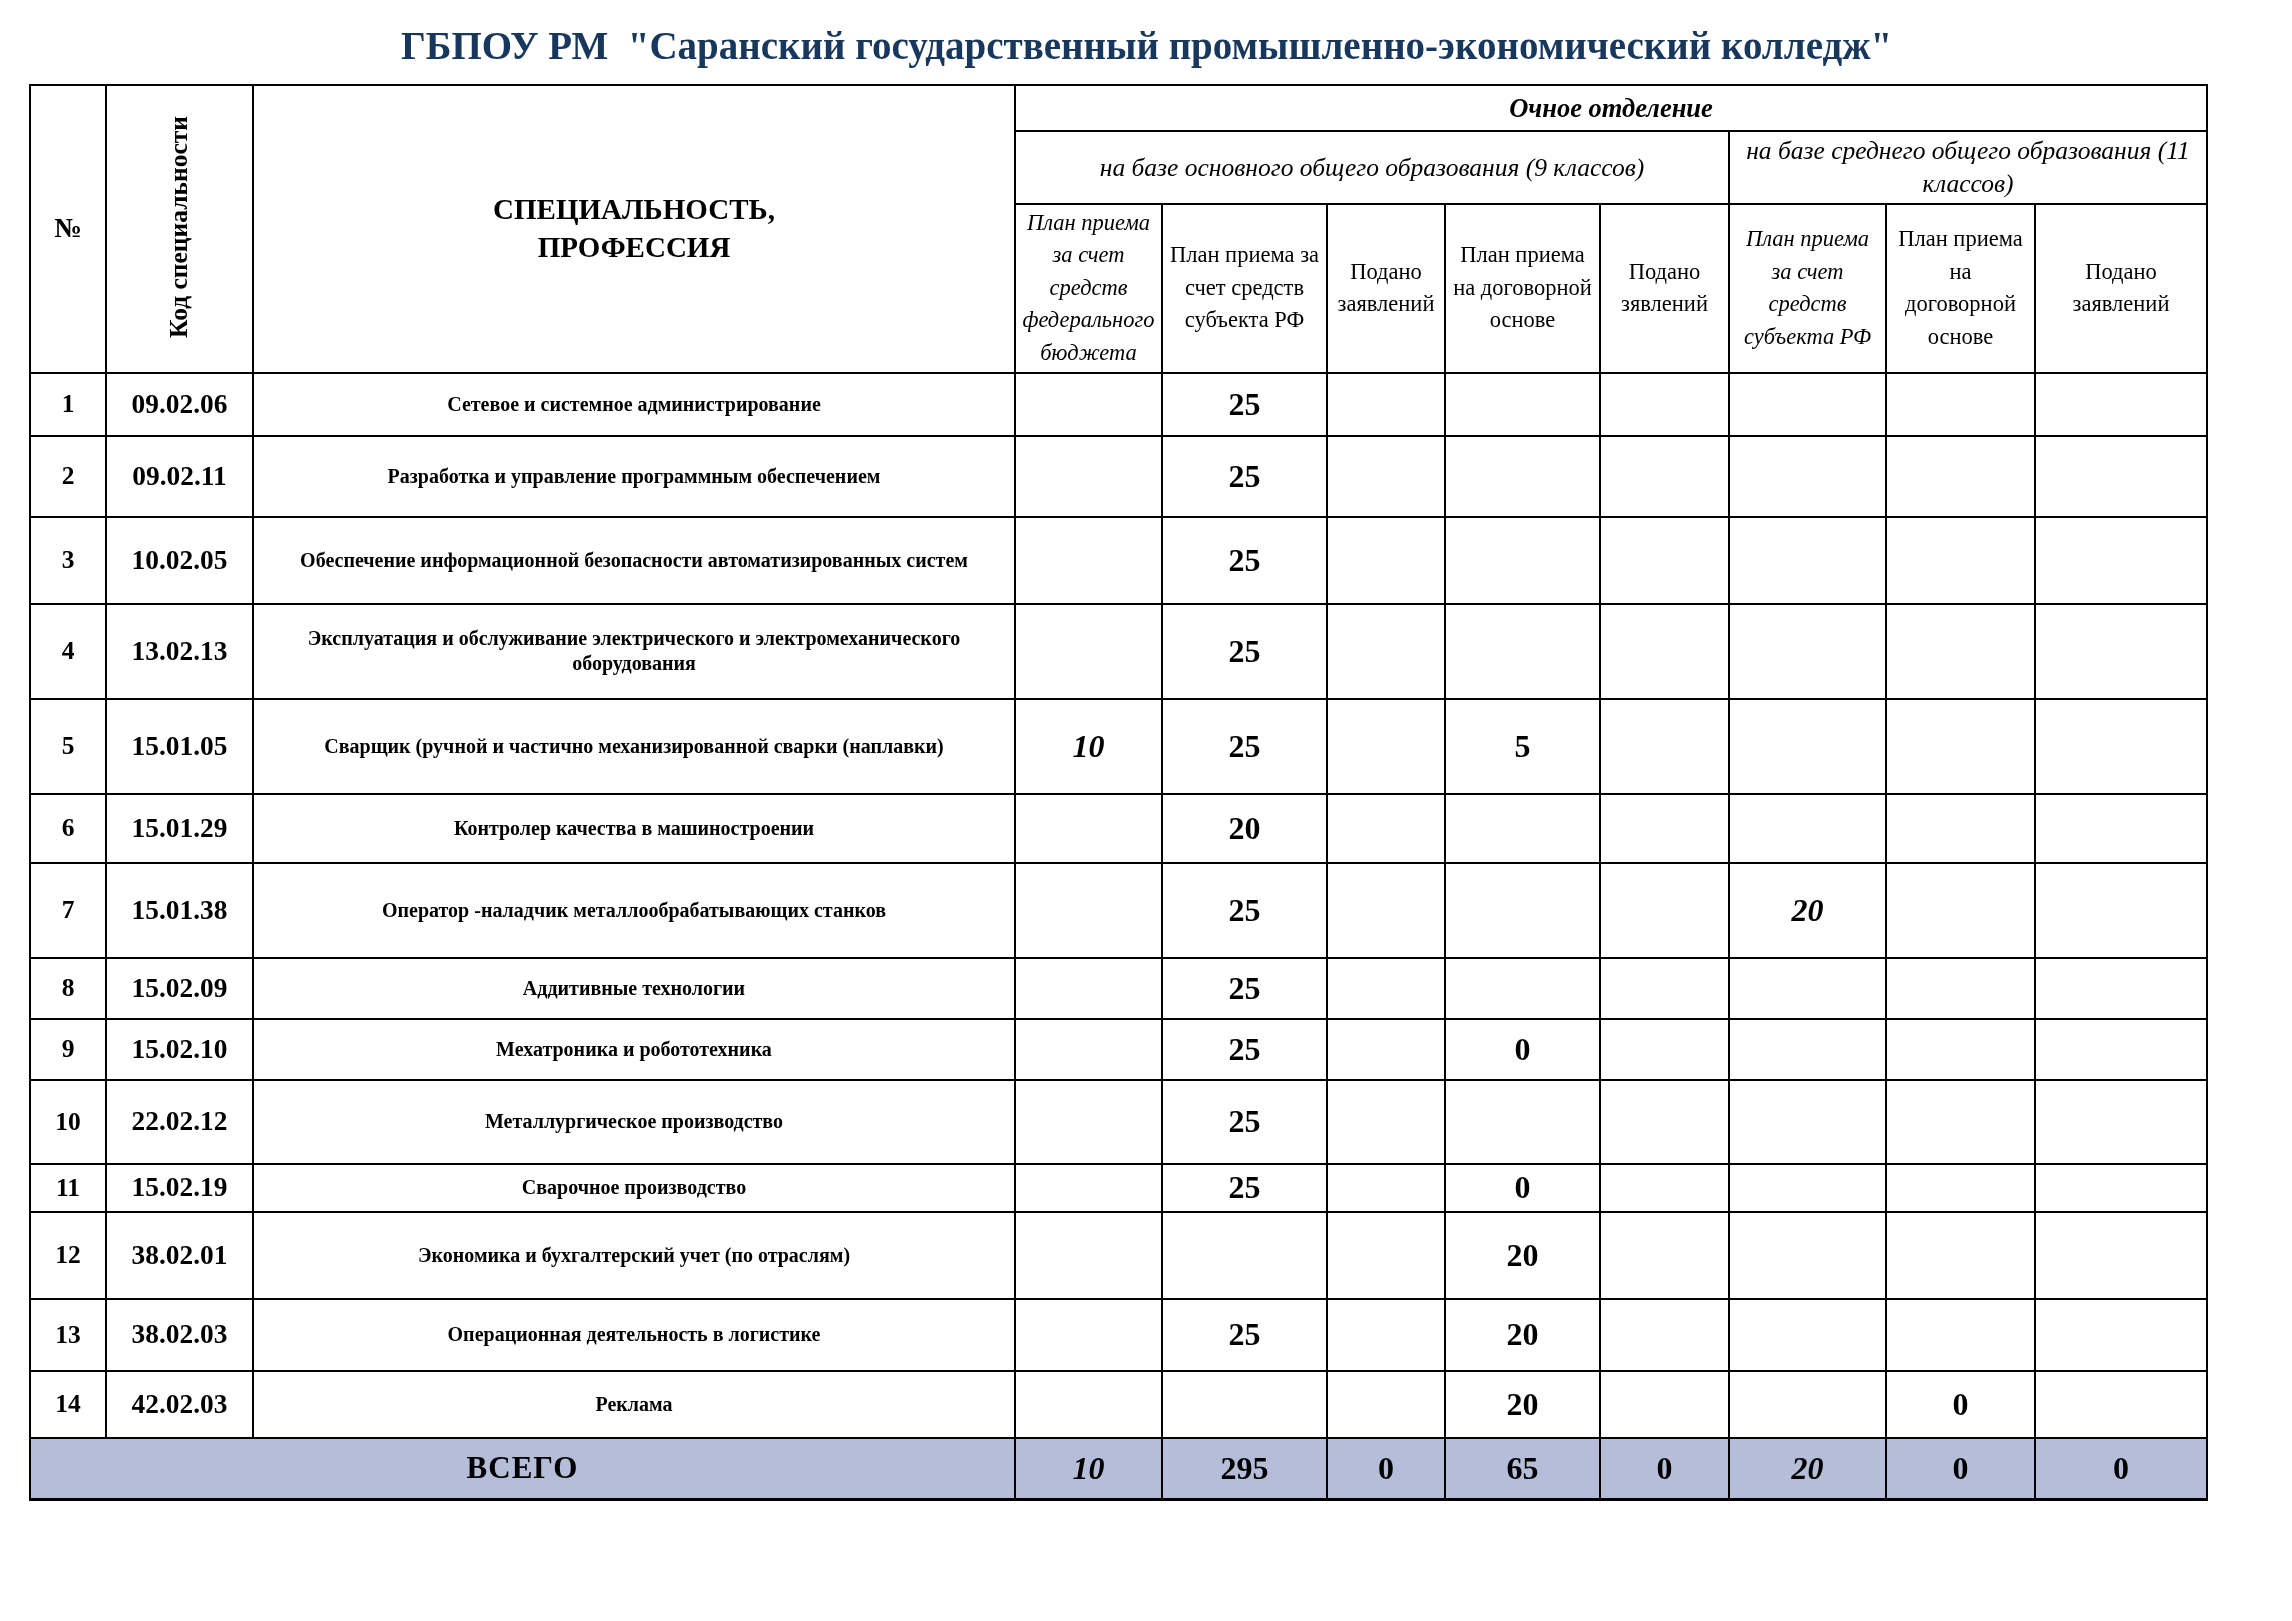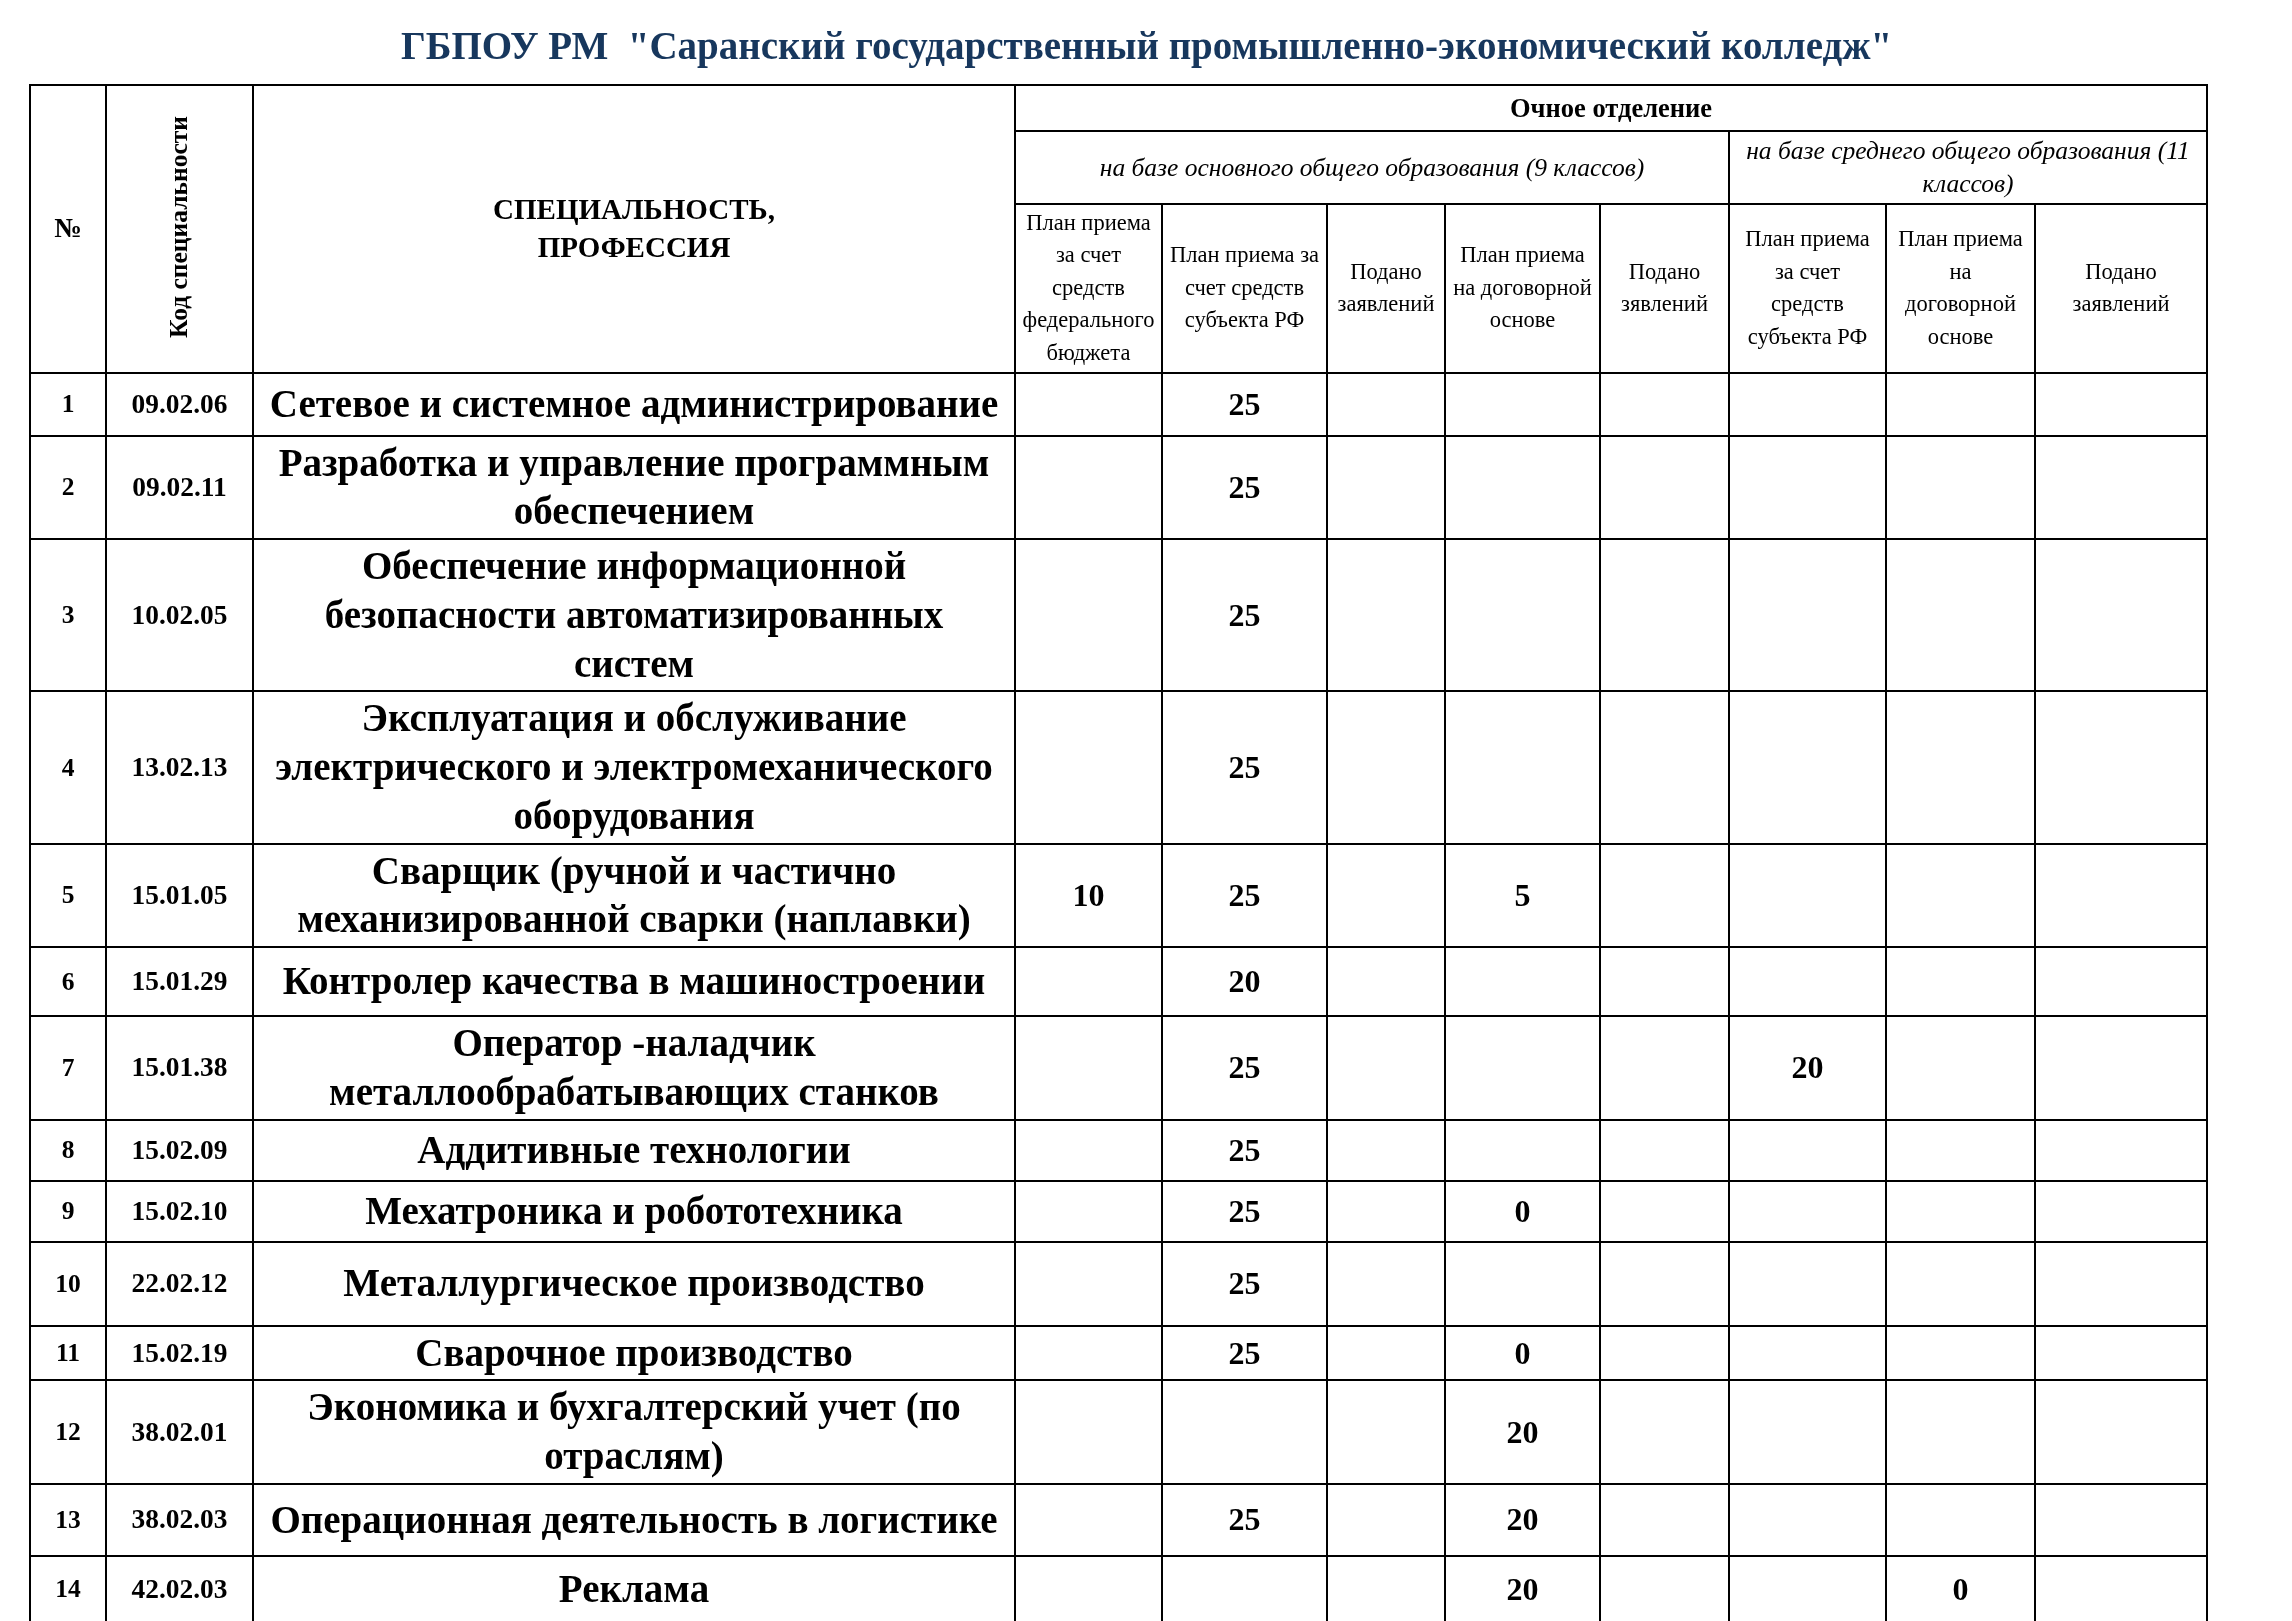--- a/index.html
+++ b/index.html
@@ -75,25 +75,25 @@
     border-bottom:2.9px solid var(--bc);
     padding:2px 13.7px;
   }
   .h-col{
     font-weight:normal;
     font-size:22.5px;
     line-height:1.45;
     padding:2px 3.9px;
     border-bottom:2.9px solid var(--bc);
   }
-  .sep-l{border-left:2.9px solid var(--bc);}
+  .sep-l{border-left:2.9px solid var(--bc);font-style:italic;}
   
   td.num{font-weight:bold;font-size:25.5px;}
   td.code{font-weight:bold;font-size:27.4px;}
-  td.name{font-weight:bold;font-size:39px;line-height:1.25;padding:2px 9.8px;}
+  td.name{font-weight:bold;font-size:20px;line-height:1.25;padding:2px 9.8px;}
   td.val{font-weight:bold;font-size:32px;}
   tr.thick-bottom td{border-bottom:2.9px solid var(--bc);}
   
   tr.total{height:62px;background:var(--total-bg);}
   tr.total td{
     border-top:2.9px solid var(--bc);
     border-bottom:3.9px solid var(--bc);
     font-weight:bold;
     font-size:32px;
   }

